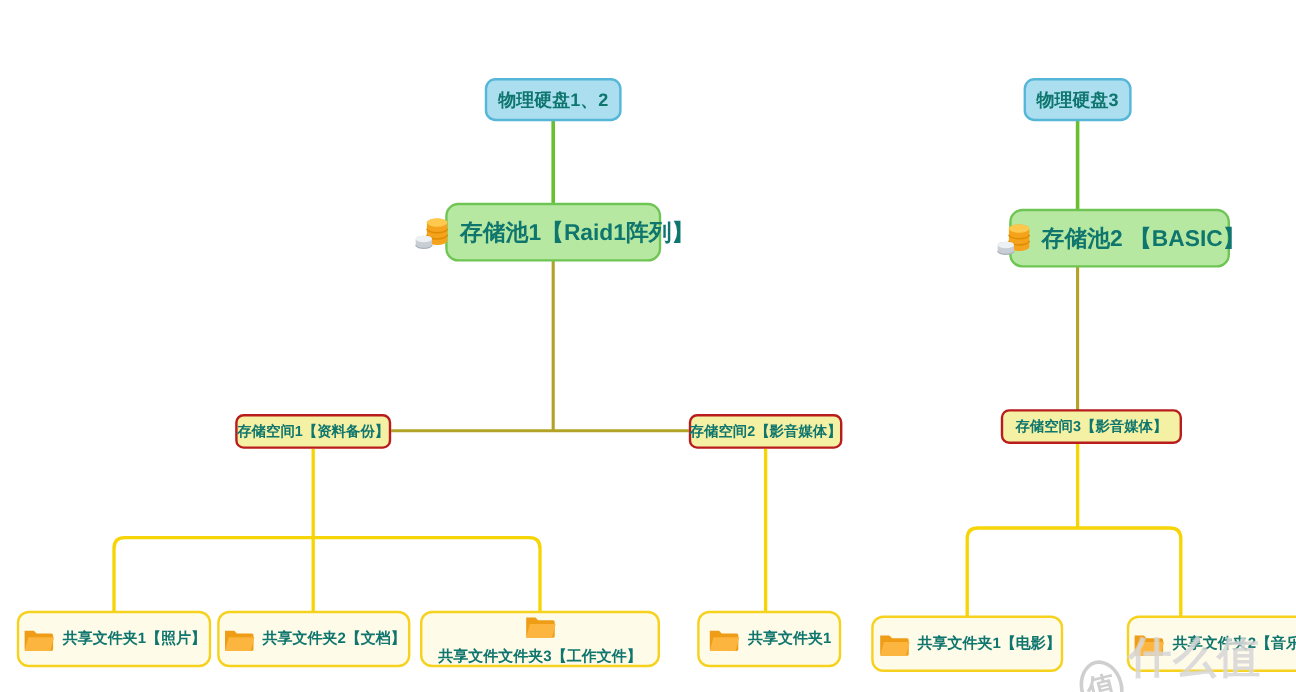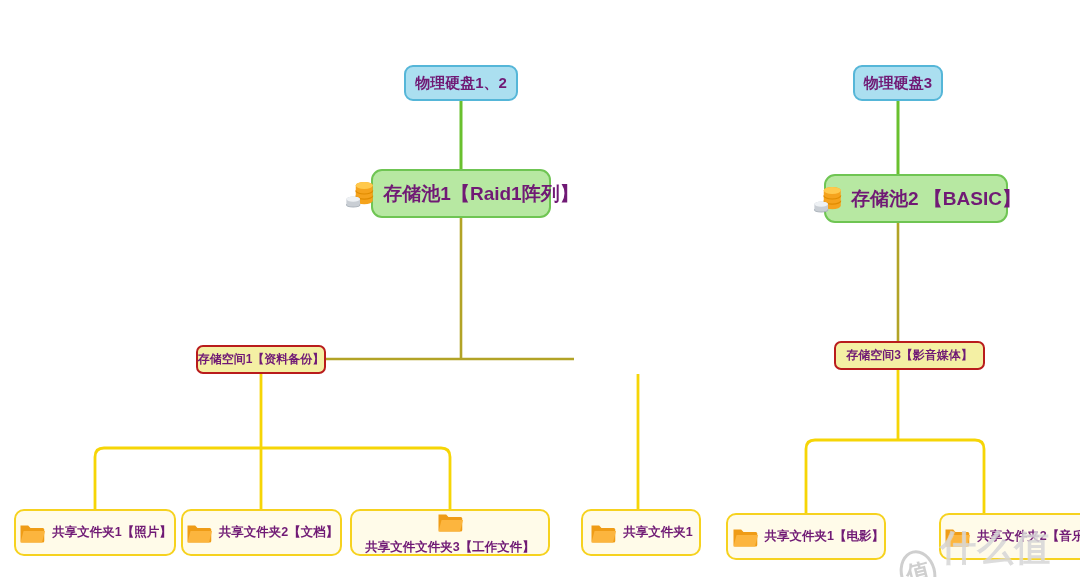--- a/index.html
+++ b/index.html
@@ -6,21 +6,21 @@
   .canvas{
     position:relative;width:1080px;height:577px;background:#ffffff;overflow:hidden;
     font-family:"Liberation Sans","DejaVu Sans",sans-serif;
   }
   .lines{position:absolute;left:0;top:0;width:1080px;height:577px;}
   .line-green{stroke:#69c02e;stroke-width:3;fill:none;}
   .line-olive{stroke:#b2a326;stroke-width:2.6;fill:none;}
   .line-yellow{stroke:#f6d506;stroke-width:2.8;fill:none;}
 
   .node{position:absolute;box-sizing:border-box;display:flex;align-items:center;justify-content:center;
-        white-space:nowrap;font-weight:700;color:#701a75;}
+        white-space:nowrap;font-weight:700;color:#0f766e;}
   .disk{background:#abdff0;border:2.5px solid #55b6d8;border-radius:9px;font-size:15px;}
   .pool{background:#b7e8a2;border:2.5px solid #6fc553;border-radius:11px;font-size:19px;gap:6px;}
   .space{background:#f4f0a4;border:2px solid #b91c1c;border-radius:7px;font-size:12px;}
   .folder{background:#fffbe9;border:2.5px solid #f6d21f;border-radius:10px;font-size:12.5px;gap:6px;}
   .icon{display:inline-flex;flex:0 0 auto;}
 
   .watermark{position:absolute;left:900px;top:524px;display:flex;align-items:center;gap:4px;
              color:rgba(168,168,168,0.55);pointer-events:none;}
   .wm-badge{display:inline-flex;align-items:center;justify-content:center;width:40px;height:40px;
             border:3px solid rgba(168,168,168,0.55);border-radius:50%;background:rgba(255,255,255,0.55);
@@ -65,37 +65,40 @@
         <ellipse cx="25" cy="8" rx="10" ry="4" fill="#ffc94d"></ellipse>
         <path d="M15,14 a10,4 0 0 0 20,0" stroke="#e08c00" stroke-width="1.4" fill="none"></path>
         <path d="M15,20 a10,4 0 0 0 20,0" stroke="#e08c00" stroke-width="1.4" fill="none"></path>
         <path d="M4,24 a8,3.2 0 0 1 16,0 v6 a8,3.2 0 0 1 -16,0 z" fill="#c9ced4"></path>
         <ellipse cx="12" cy="24" rx="8" ry="3.2" fill="#eef1f4"></ellipse>
         <path d="M4,30 a8,3.2 0 0 0 16,0" stroke="#aab2ba" stroke-width="1.2" fill="none"></path>
       </svg>
     </span>
     <span>存储池1【Raid1阵列】</span>
   </div>
-  <div class="node pool" style="left:824px;top:174px;width:184px;height:49px;">
+  <div class="node pool" style="left:841px;top:174px;width:184px;height:49px;">
     <span class="icon">
       <svg width="34" height="32" viewBox="0 0 40 36">
         <path d="M15,8 a10,4 0 0 1 20,0 v18 a10,4 0 0 1 -20,0 z" fill="#f5a31d"></path>
         <ellipse cx="25" cy="8" rx="10" ry="4" fill="#ffc94d"></ellipse>
         <path d="M15,14 a10,4 0 0 0 20,0" stroke="#e08c00" stroke-width="1.4" fill="none"></path>
         <path d="M15,20 a10,4 0 0 0 20,0" stroke="#e08c00" stroke-width="1.4" fill="none"></path>
         <path d="M4,24 a8,3.2 0 0 1 16,0 v6 a8,3.2 0 0 1 -16,0 z" fill="#c9ced4"></path>
         <ellipse cx="12" cy="24" rx="8" ry="3.2" fill="#eef1f4"></ellipse>
         <path d="M4,30 a8,3.2 0 0 0 16,0" stroke="#aab2ba" stroke-width="1.2" fill="none"></path>
       </svg>
     </span>
     <span>存储池2 【BASIC】</span>
   </div>
 
   <div class="node space" style="left:196px;top:345px;width:130px;height:29px;">
     <span>存储空间1【资料备份】</span>
+  </div>
+  <div class="node space" style="left:574px;top:345px;width:128px;height:29px;">
+    <span>存储空间2【影音媒体】</span>
   </div>
   <div class="node space" style="left:834px;top:341px;width:151px;height:29px;">
     <span>存储空间3【影音媒体】</span>
   </div>
 
   <div class="node folder" style="left:14px;top:509px;width:162px;height:47px;">
     <span class="icon">
       <svg width="28" height="23" viewBox="0 0 36 30">
         <path d="M3,6 L13,6 L16,9 L32,9 Q34,9 34,11 L34,26 Q34,28 32,28 L5,28 Q3,28 3,26 Z" fill="#ef9c16"></path>
         <path d="M7,13 L35,13 L31,28 L3,28 Z" fill="#fcb53e"></path>

